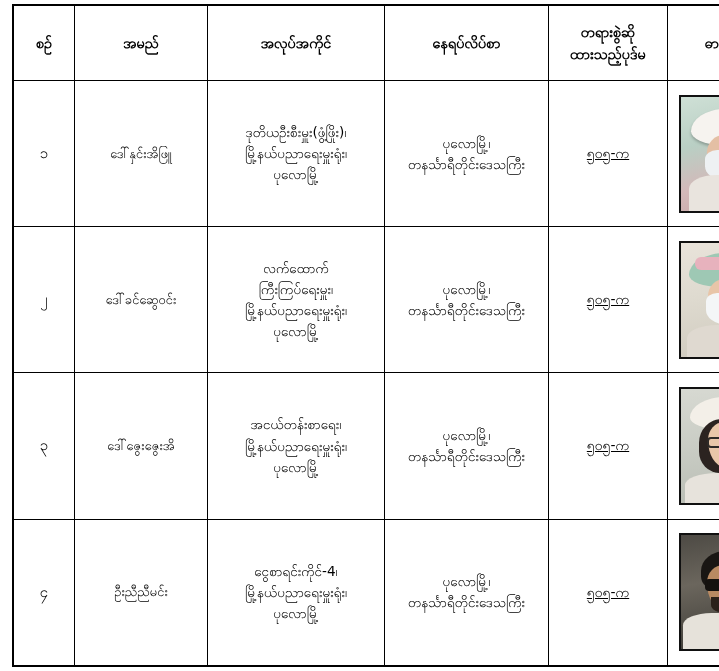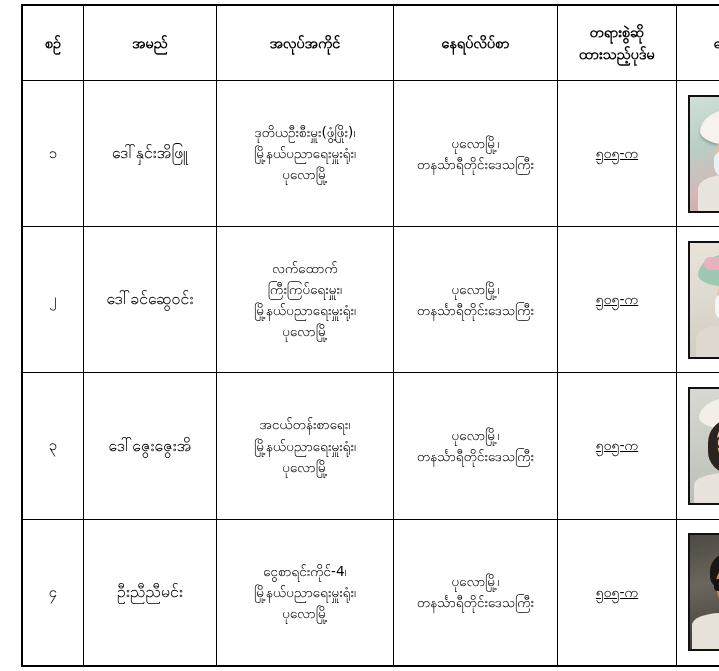--- a/index.html
+++ b/index.html
@@ -12,21 +12,21 @@
     height: 671px;
     font-family: "DejaVu Sans", "Liberation Sans", sans-serif;
     color: #000000;
     overflow: hidden;
   }
   .sheet {
     width: 719px;
     height: 671px;
     position: relative;
     box-sizing: border-box;
-    padding: 4px 4px 4px 21px;
+    padding: 4px 4px 4px 12px;
   }
   table.data-table {
     border-collapse: collapse;
     width: 711px;
     height: 663px;
     table-layout: fixed;
     border: 2px solid #000;
   }
   table.data-table th,
   table.data-table td {
@@ -50,21 +50,21 @@
   .col-photo   { width: 102px; }
 
   tbody td {
     font-size: 14px;
     height: 130px;
   }
   td.cell-no {
     font-size: 15px;
   }
   td.cell-name {
-    font-size: 16px;
+    font-size: 13px;
   }
   td.cell-job,
   td.cell-address {
     font-size: 13.6px;
   }
   td.cell-case {
     font-size: 14px;
     text-decoration: underline;
   }
   .multiline {

